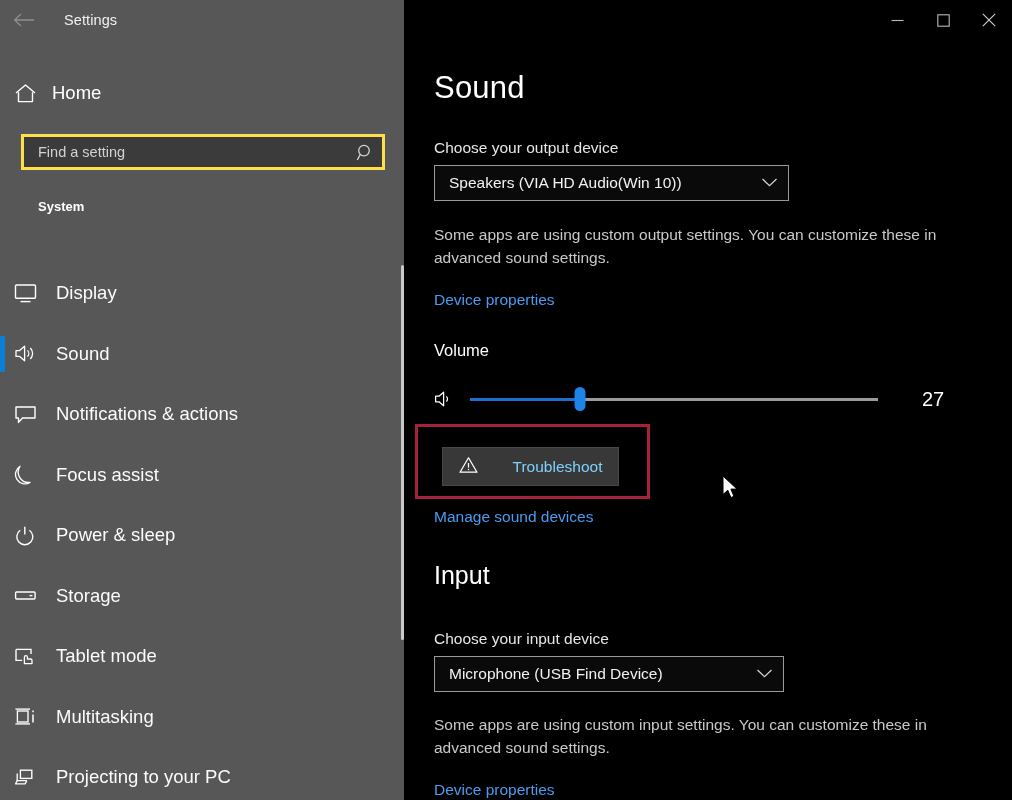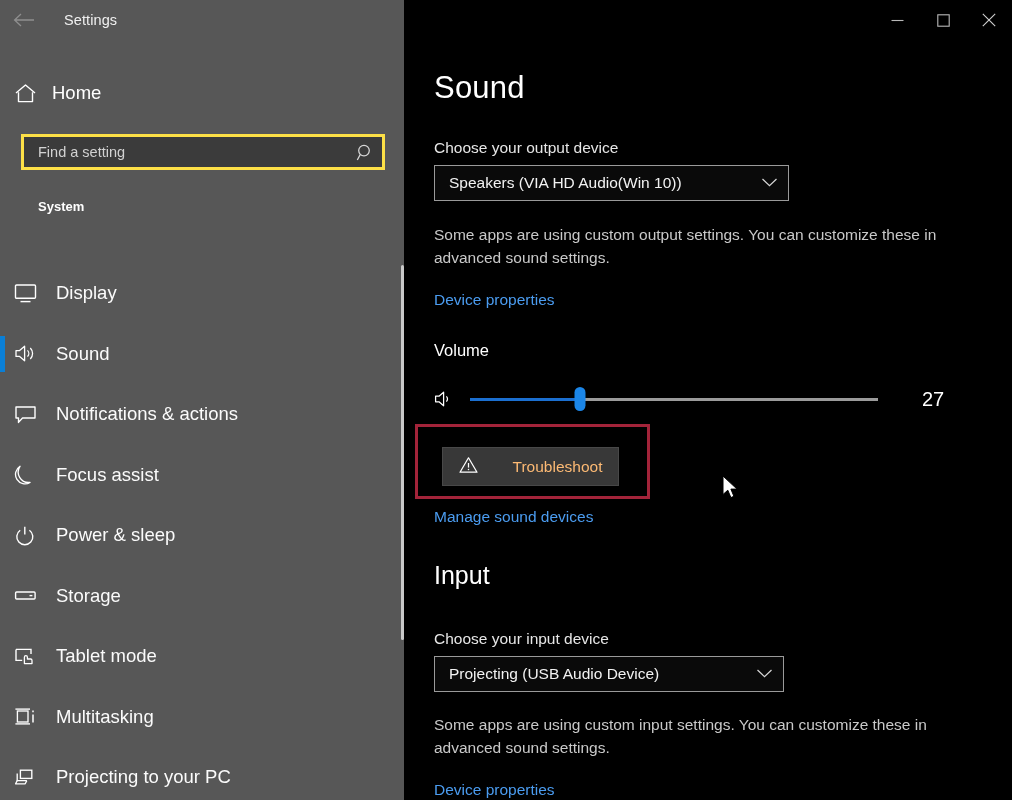--- a/index.html
+++ b/index.html
@@ -118,21 +118,21 @@
 
   #ts-highlight {
     position:absolute; left:415px; top:424px; width:235px; height:75px;
     border:3px solid #a3243a;
   }
   #ts-button {
     position:absolute; left:442px; top:447px; width:177px; height:39px;
     background:#383838; border:1px solid #484848;
     display:flex; align-items:center; justify-content:center; gap:11px;
   }
-  #ts-button .ts-label { font-size:15.5px; color:#fdba74;margin-left:24px; }
+  #ts-button .ts-label { font-size:15.5px; color:#7dd3fc;margin-left:24px; }
 
   #manage-link { position:absolute; left:434px; top:508px; }
 
   #input-title { position:absolute; left:434px; top:561px; font-size:25px; color:#fff; }
   #in-label  { position:absolute; left:434px; top:622px; }
   #in-combo  { position:absolute; left:434px; top:656px; width:350px; }
   #in-note   { position:absolute; left:434px; top:714px; width:548px; }
   #in-props  { position:absolute; left:434px; top:781px; }
 
   #cursor { position:absolute; left:722px; top:475px; pointer-events:none; }
@@ -352,21 +352,21 @@
     </span>
     <span class="ts-label">Troubleshoot</span>
   </div>
 
   <div id="manage-link" class="link" style="color: rgb(75, 156, 240);">Manage sound devices</div>
 
   <div id="input-title">Input</div>
   <div id="in-label" class="field-label">Choose your input device</div>
 
   <div id="in-combo" class="combo">
-    <span class="combo-val">Projecting (USB Audio Device)</span>
+    <span class="combo-val">Microphone (USB Find Device)</span>
     <span>
       <svg width="17" height="11" viewBox="0 0 17 11">
         <path d="M1.5 2 L8.5 8.6 L15.5 2" stroke="#d6d6d6" stroke-width="1.25" fill="none"></path>
       </svg>
     </span>
   </div>
 
   <div id="in-note" class="note">Some apps are using custom input settings. You can customize these in advanced sound settings.</div>
   <div id="in-props" class="link" style="color: rgb(75, 156, 240);">Device properties</div>
 

